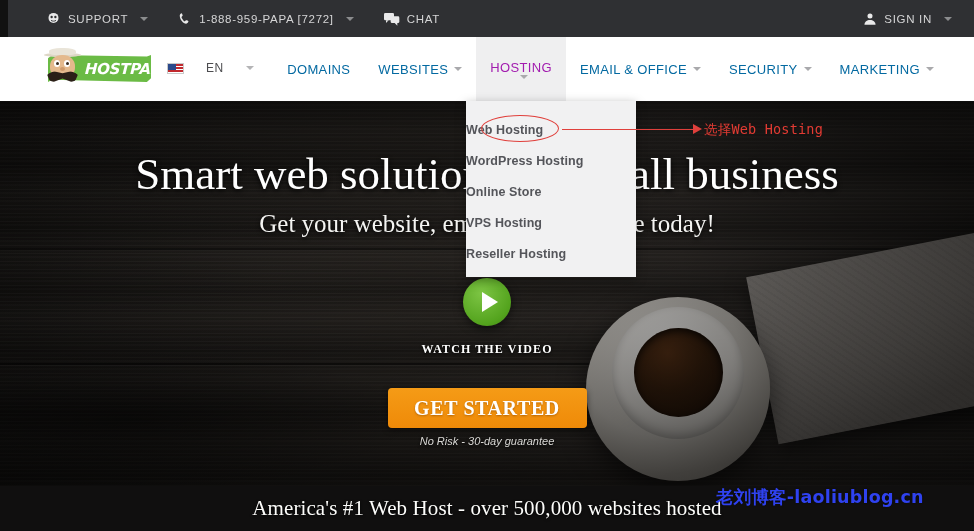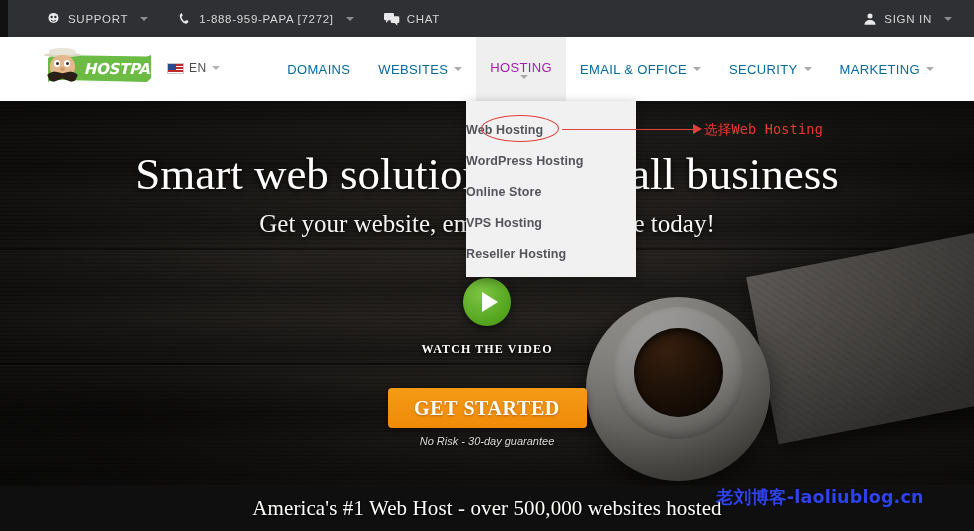--- a/index.html
+++ b/index.html
@@ -68,21 +68,21 @@
   .m-pupL { position:absolute; left:14px; top:15px; width:3px; height:3px;
             background:#3a2a1c; border-radius:50%; }
   .m-pupR { position:absolute; left:24px; top:15px; width:3px; height:3px;
             background:#3a2a1c; border-radius:50%; }
   .m-nose { position:absolute; left:18px; top:20px; width:5px; height:4px;
             background:#cf9a6b; border-radius:50%; }
   .m-mous { position:absolute; left:5px; top:24px; width:31px; height:12px;
             background:#2b2018; border-radius: 50% 50% 60% 60%;
             clip-path: polygon(0% 30%, 18% 0%, 50% 18%, 82% 0%, 100% 30%, 88% 100%, 50% 62%, 12% 100%); }
 
-  .lang { display: flex; align-items: center; margin-left: 16px; cursor: pointer; }
+  .lang { display: flex; align-items: center; margin-left: 16px; cursor: pointer; gap: 17px; }
   .flag {
     width: 17px; height: 11px; position: relative; overflow: hidden;
     background: #fff; border: .5px solid #c9c9c9;
   }
   .flag .stripes { position:absolute; inset:0;
     background: repeating-linear-gradient(to bottom,
       #c1292e 0, #c1292e 1.6px, #fff 1.6px, #fff 3.2px); }
   .flag .canton { position:absolute; left:0; top:0; width:8px; height:6px;
     background:#2b4a8b; }
   .lang-label { font-size: 12px; color: #4c4c4f; margin-left: 5px; letter-spacing: .4px; }

